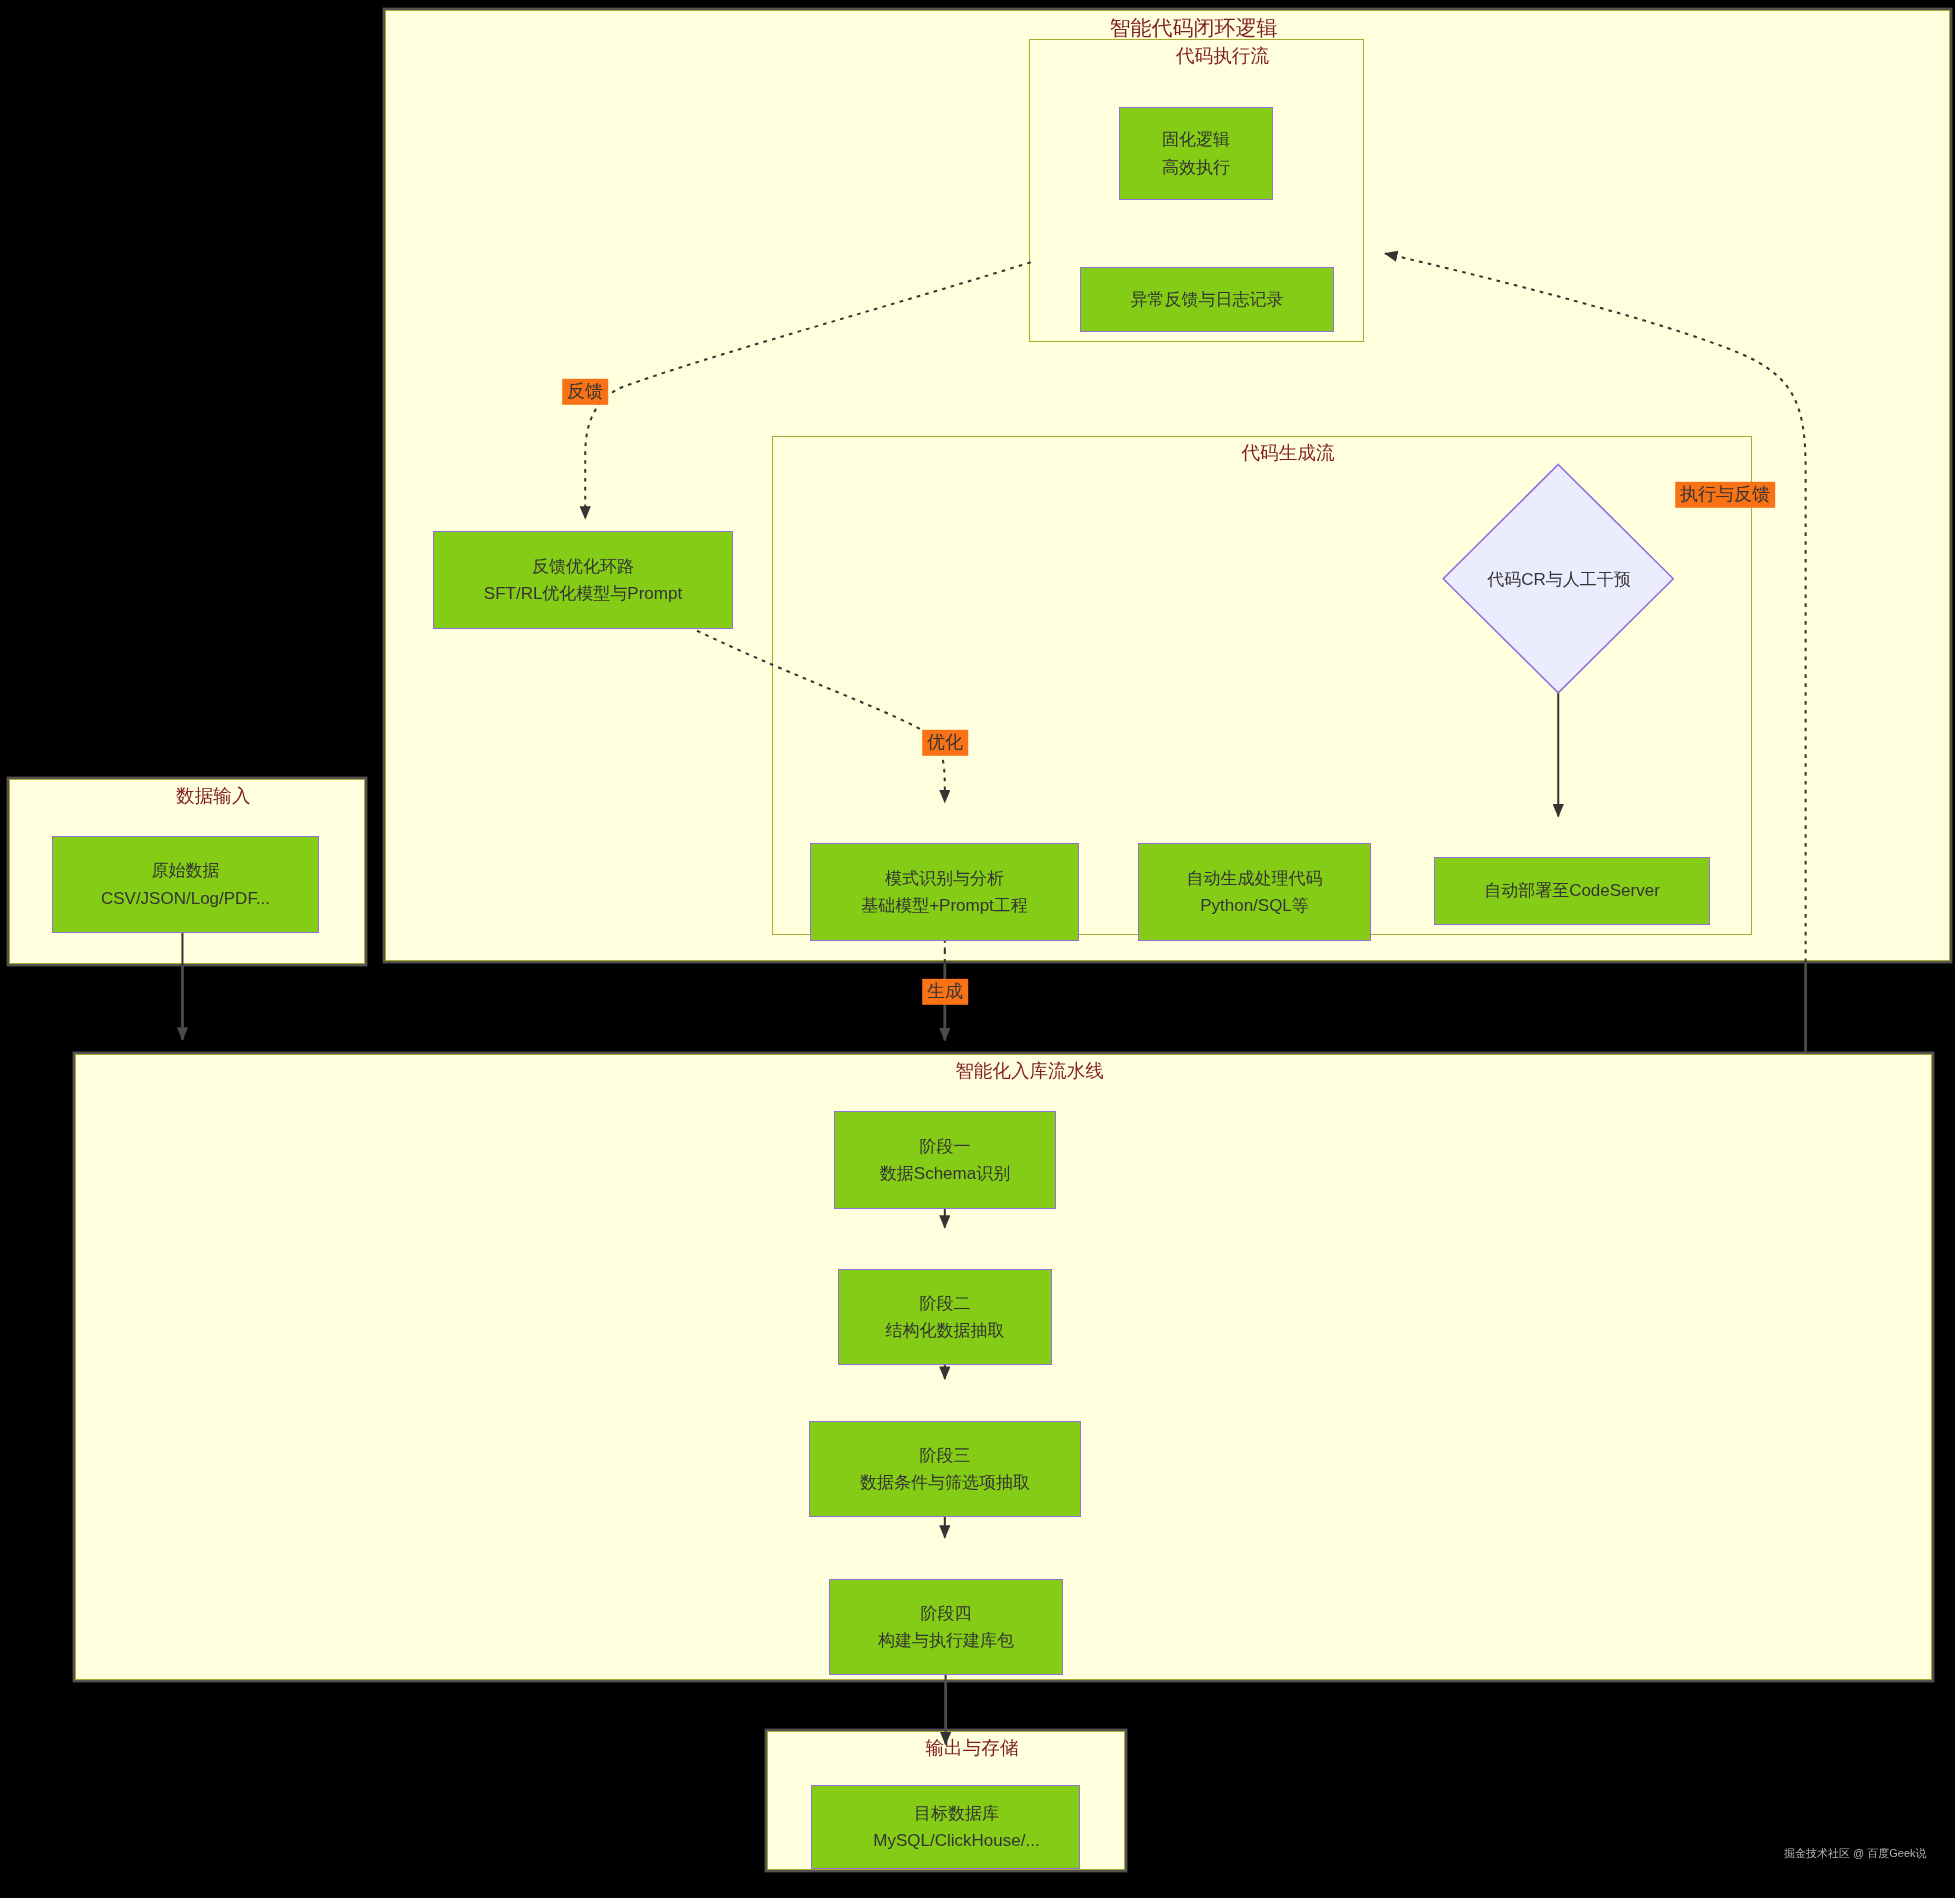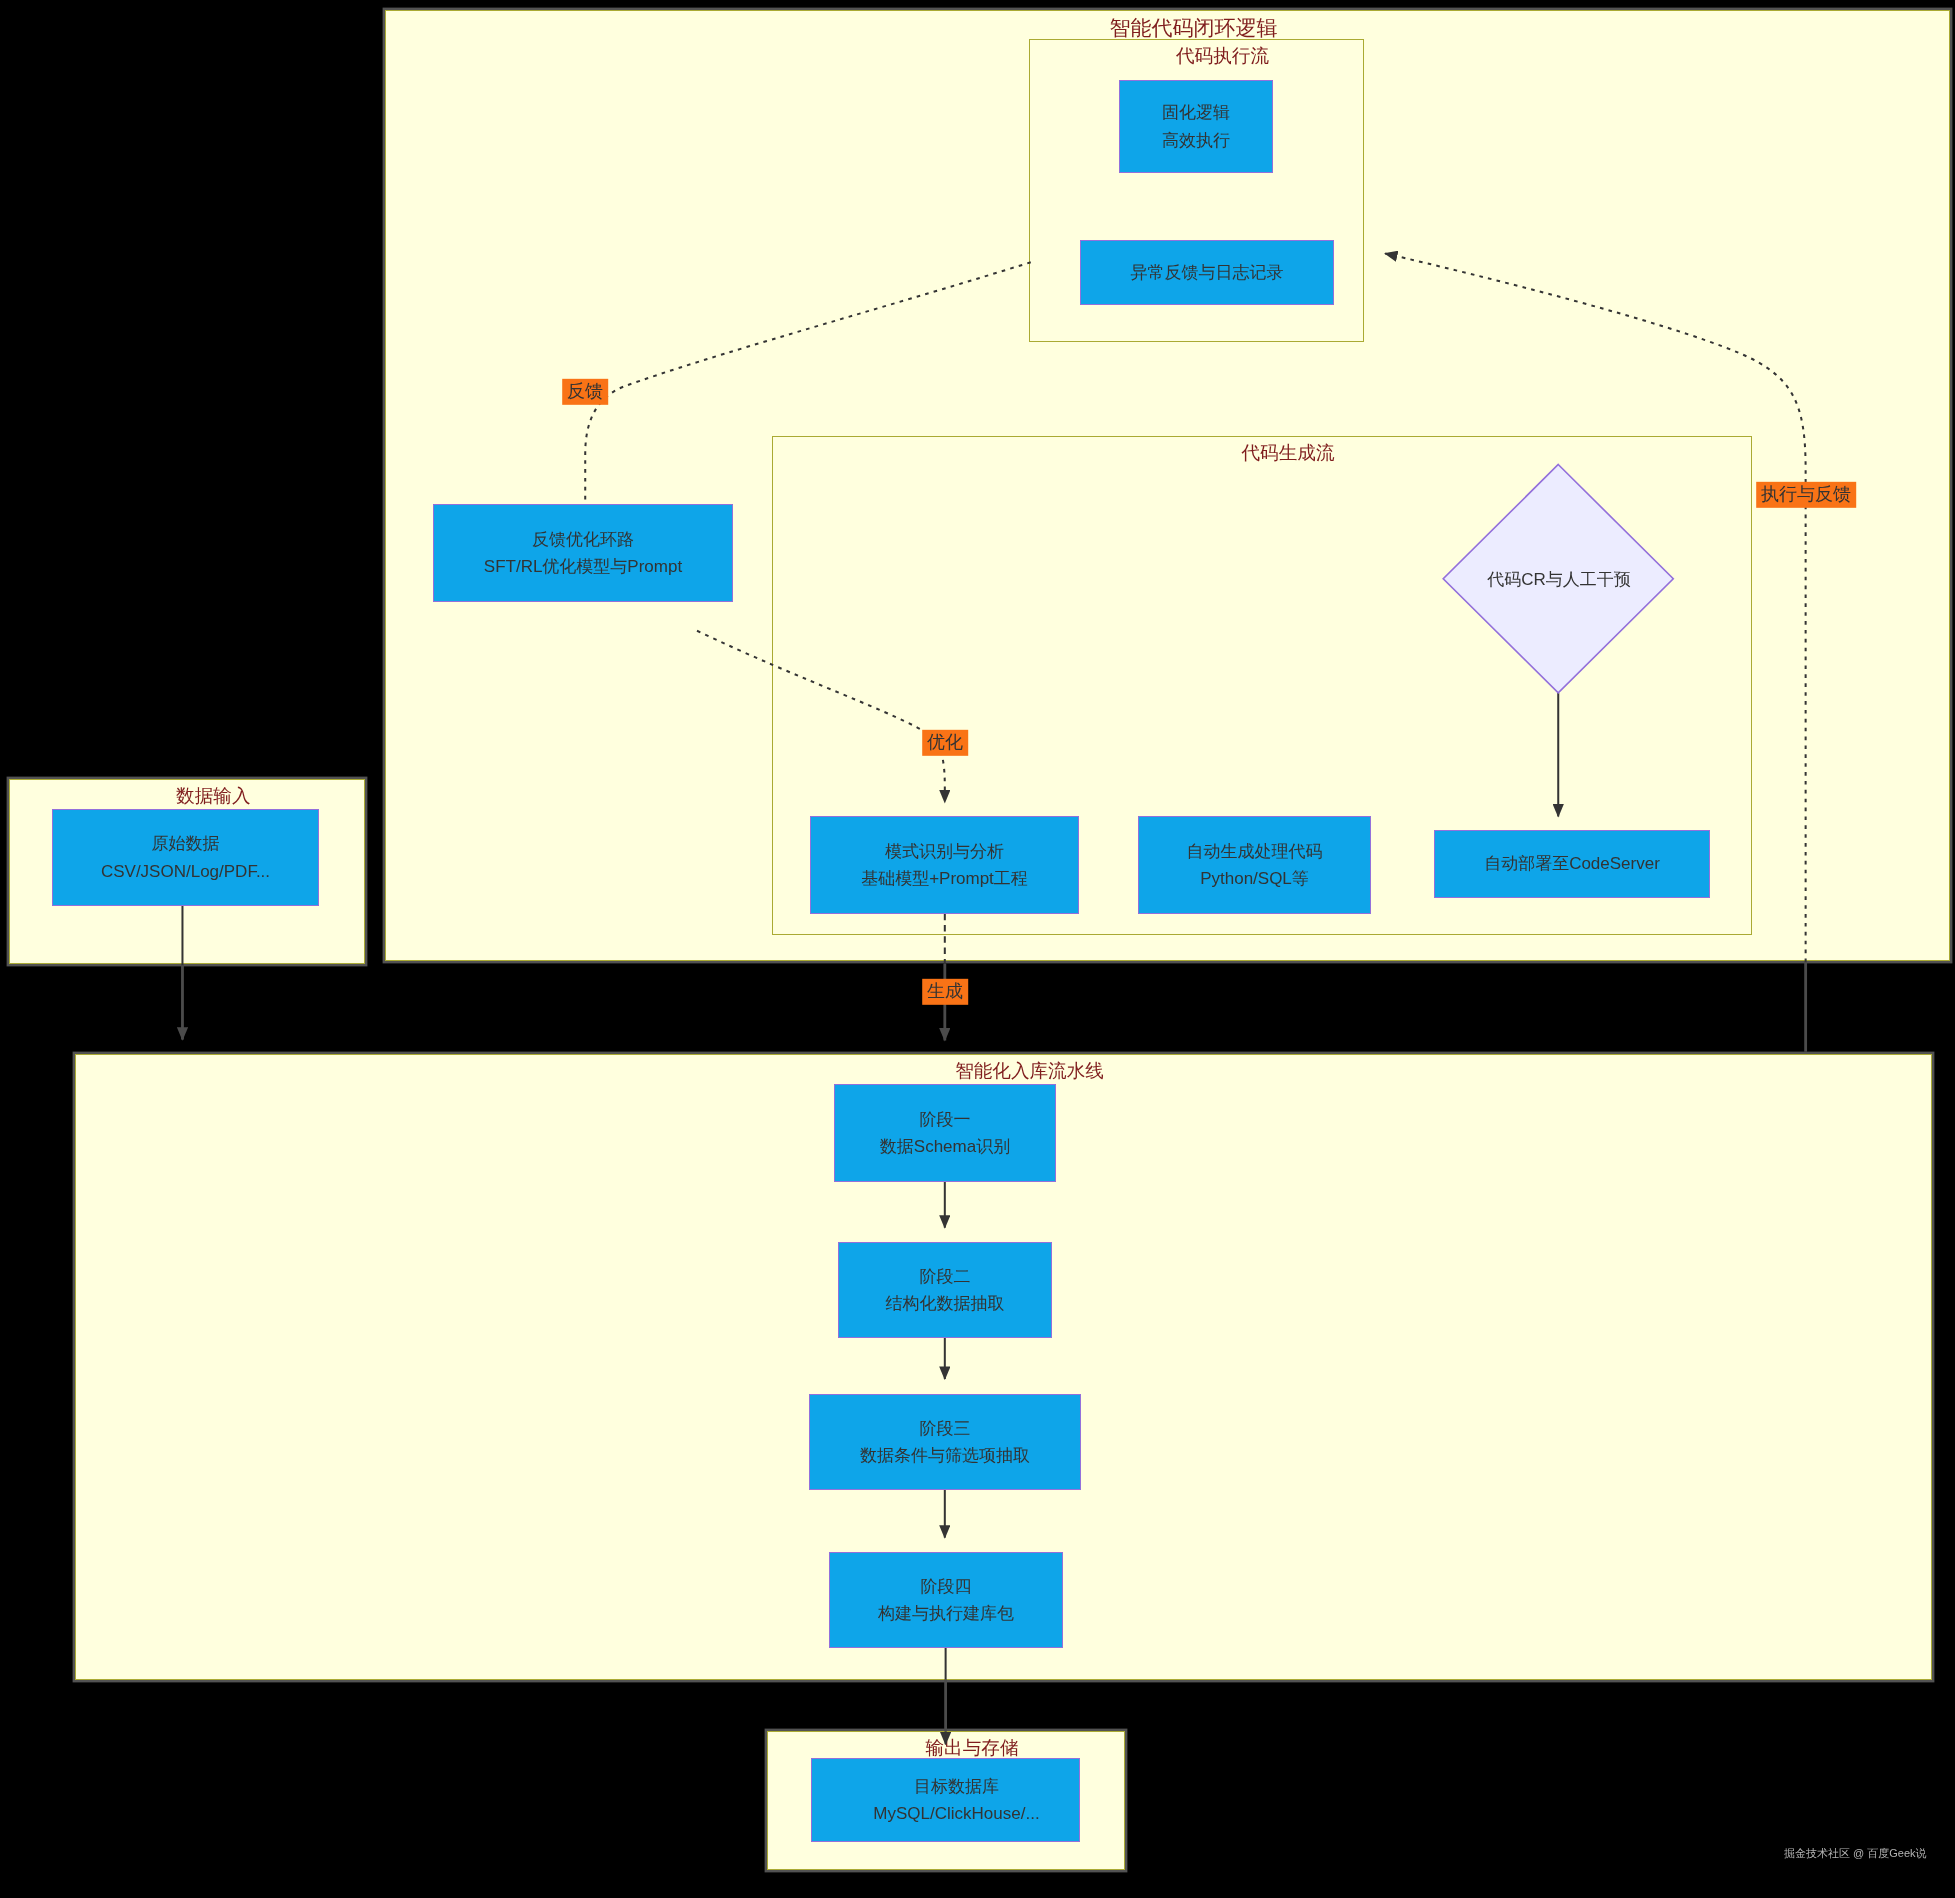--- a/index.html
+++ b/index.html
@@ -25,31 +25,32 @@
     top:3.2px;left:8px;right:0;
     text-align:center;
     font-size:18.6px;
     color:#7f1d1d;
     white-space:nowrap;
     padding-left:44px;
   }
   .cluster-title.big{font-size:21px;}
   .node{
     position:absolute;
-    background:#0ea5e9;
+    background:#84cc16;
     border:1.6px solid #9370DB;
     box-sizing:border-box;
     display:flex;
     flex-direction:column;
     align-items:center;
     justify-content:center;
     text-align:center;
     font-size:17px;
     line-height:1.6;
     color:#333;
+    margin-top:27px;
   }
   .edges{
     position:absolute;left:0;top:0;
     pointer-events:none;
   }
   .edge-label{
     position:absolute;
     transform:translate(-50%,-50%);
     background:#f97316;
     color:#333;
@@ -192,16 +193,16 @@
 </div>
 
 <div class="node" style="left:811px;top:1758px;width:269px;height:84px;padding-left:22px;">
   <div>目标数据库</div>
   <div>MySQL/ClickHouse/...</div>
 </div>
 
 <div class="edge-label" style="left:585px;top:392px;">反馈</div>
 <div class="edge-label" style="left:945px;top:743px;">优化</div>
 <div class="edge-label" style="left:945px;top:992px;">生成</div>
-<div class="edge-label" style="left:1806px;top:495px;">执行与反馈</div>
+<div class="edge-label" style="left:1725px;top:495px;">执行与反馈</div>
 
 <div class="watermark" style="left:1784px;top:1846px;">掘金技术社区 @ 百度Geek说</div>
 
 
 </body></html>

